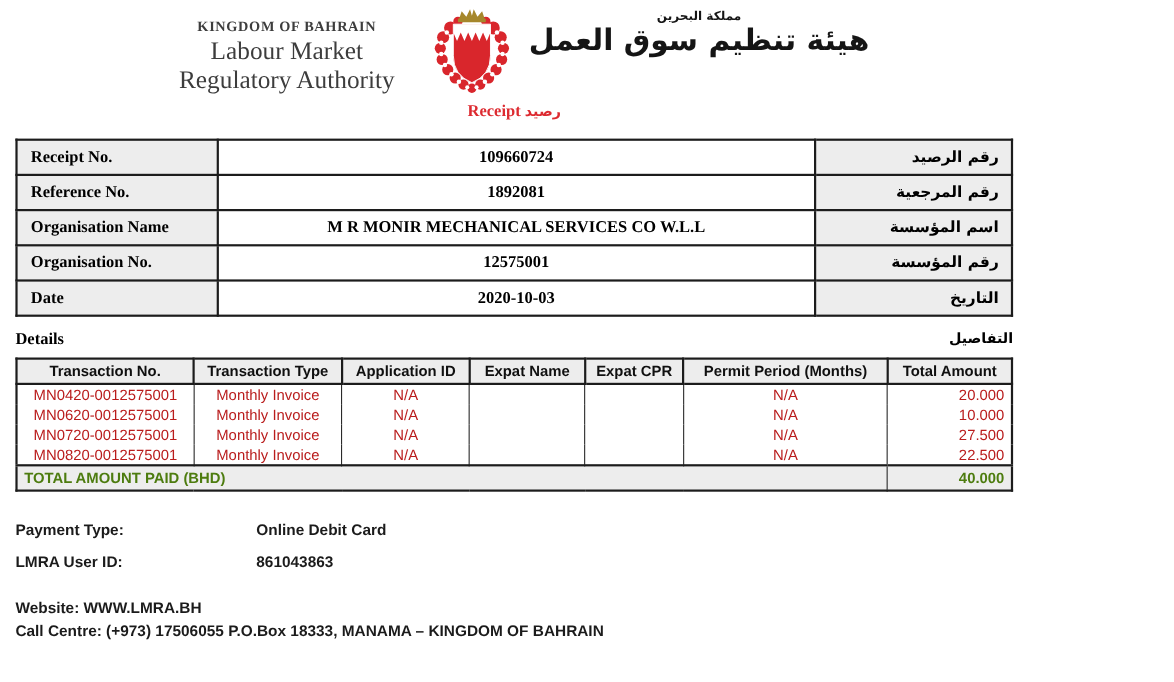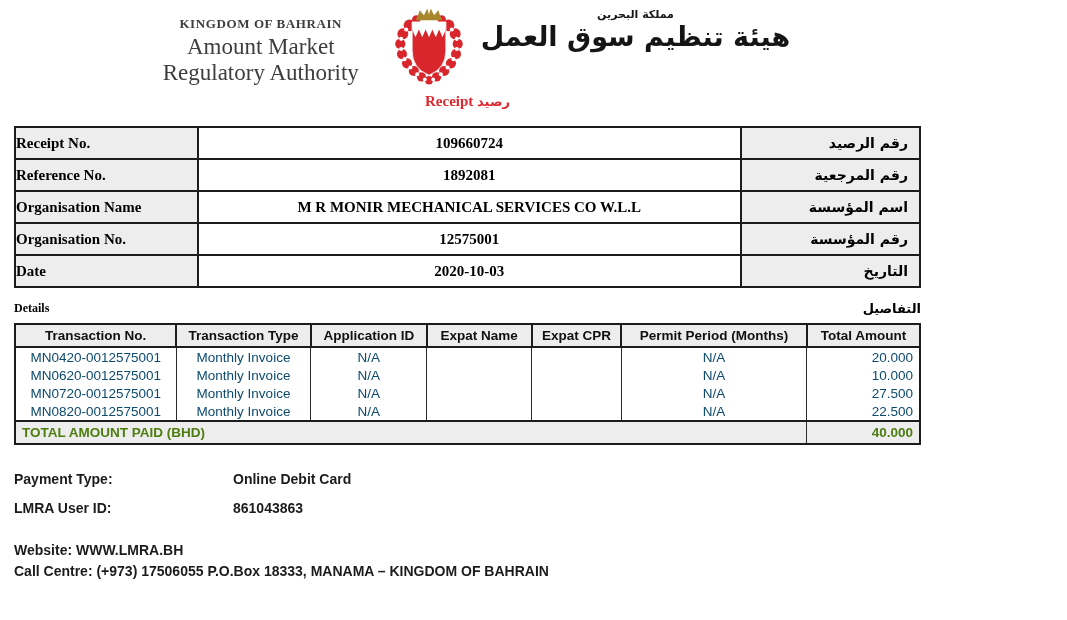--- a/index.html
+++ b/index.html
@@ -18,31 +18,31 @@
   .hdr-ar-kingdom { font-size:11px; font-weight:bold; margin-bottom:1px; }
   .hdr-ar-org { font-size:27px; font-weight:bold; line-height:1.1; }
   
   .receipt-title { text-align:center; margin-top:1px; font-family:"Liberation Serif", serif; font-weight:bold; font-size:15px; }
   .receipt-title span { color:#dd2a30; }
   .receipt-title .ar { font-family:"DejaVu Sans", sans-serif; font-size:13px; }
   
   .content { padding:0 14px; }
   table { border-collapse:collapse; width:100%; }
   .info-table { margin-top:16px; }
-  .info-table td { border:2px solid #1c1c1c; height:32px; padding:2px 0; font-family:"Liberation Serif", serif; font-size:15px; font-weight:bold; }
+  .info-table td { border:2px solid #1c1c1c; height:32px; padding:2px 12px; font-family:"Liberation Serif", serif; font-size:15px; font-weight:bold; }
   .info-table .lbl { background:#ededed; width:20.2%; text-align:left; }
   .info-table .val { width:60%; text-align:center; }
   .info-table .ar  { background:#ededed; width:19.8%; text-align:right; font-family:"DejaVu Sans", sans-serif; font-size:14px; padding-right:11px; }
   
   .details-caption { display:flex; justify-content:space-between; margin-top:13px; }
-  .details-caption .en { font-family:"Liberation Serif", serif; font-weight:bold; font-size:12px; }
+  .details-caption .en { font-family:"Liberation Serif", serif; font-weight:bold; font-size:15px; }
   .details-caption .ar { font-family:"DejaVu Sans", sans-serif; font-weight:bold; font-size:13px; }
   .details-table { margin-top:7px; border:2px solid #1c1c1c; font-size:13.5px; }
   .details-table th { background:#ededed; border:2px solid #1c1c1c; border-bottom:2px solid #1c1c1c; padding:3px 4px; font-size:13.5px; font-weight:bold; color:#101010;text-align:center; }
-  .details-table td { border-left:1.5px solid #2a2a2a; border-right:1.5px solid #2a2a2a; padding:1.5px 6px; text-align:center; color:#0c4a6e; }
+  .details-table td { border-left:1.5px solid #2a2a2a; border-right:1.5px solid #2a2a2a; padding:1.5px 6px; text-align:center; color:#b91c1c; }
   .details-table td.amt { text-align:right; }
   .details-table tr.total td { background:#ededed; border-top:2px solid #1c1c1c; font-weight:bold; color:#4d7c0f; padding:3px 6px; }
   .details-table td.total-label { text-align:left; }
   
   col.c1{width:17.8%} col.c2{width:14.9%} col.c3{width:12.8%} col.c4{width:11.6%}
   col.c5{width:9.9%}  col.c6{width:20.5%} col.c7{width:12.5%}
   
   .pay-block { margin-top:26px; font-weight:bold; font-size:14px; color:#1b1b1b; }
   .pay-row { display:flex; margin-bottom:13px; }
   .pay-row .k { width:219px; }
@@ -50,21 +50,21 @@
   .footer { margin-top:24px; font-weight:bold; font-size:14px; color:#1b1b1b; line-height:1.5; }
 </style>
 </head>
 <body>
 
 <div class="page">
 
   <div class="header">
     <div class="hdr-en">
       <div class="hdr-kingdom">KINGDOM OF BAHRAIN</div>
-      <div class="hdr-org">Amount Market</div>
+      <div class="hdr-org">Labour Market</div>
       <div class="hdr-org">Regulatory Authority</div>
     </div>
     <svg class="crest" viewBox="0 0 90 100" aria-hidden="true">
       <g fill="#d9262c">
         <circle cx="22" cy="22" r="7"></circle>
           <circle cx="14" cy="32" r="6.5"></circle>
           <circle cx="11" cy="44" r="6"></circle>
         <circle cx="13" cy="56" r="6"></circle>
           <circle cx="19" cy="67" r="6"></circle>
           <circle cx="27" cy="76" r="6"></circle>

